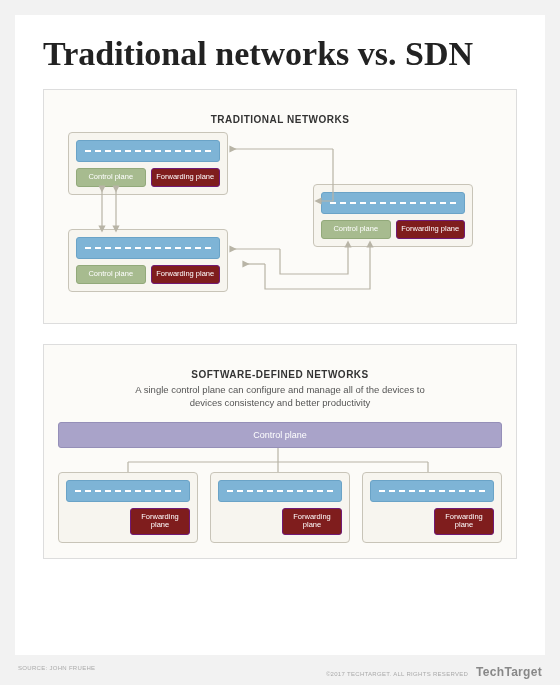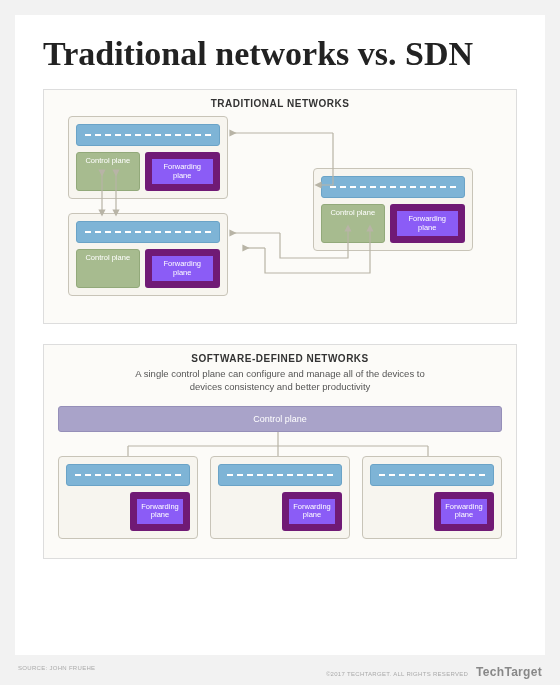--- a/index.html
+++ b/index.html
@@ -21,21 +21,21 @@
     font-size: 34px;
     font-weight: bold;
     color: #222;
     margin-bottom: 16px;
     font-family: Georgia, 'Times New Roman', serif;
   }
   .panel {
     border: 1px solid #ddd;
     background: #fcfbf8;
     margin-bottom: 20px;
-    padding: 8px 14px 16px;
+    padding: 24px 14px 16px;
     position: relative;
   }
   .panel-title {
     text-align: center;
     font-size: 10px;
     font-weight: bold;
     letter-spacing: 0.5px;
     color: #333;
     margin-bottom: 4px;
   }
@@ -81,21 +81,21 @@
   .plane {
     flex: 1;
     font-size: 7.5px;
     text-align: center;
     color: #fff;
     padding: 4px 3px;
     border-radius: 3px;
     line-height: 1.15;
   }
   .cp { background: #a7bb8f; border: 1px solid #92a97a; }
-  .fp { background: #8b5cf6; border: 7px solid #701a75; }
+  .fp { background: #7f1d1d; border: 1px solid #701a75; }
   .sdn-cp-bar {
     background: #a9a3c9;
     border: 1px solid #958fb8;
     color: #fff;
     font-size: 9px;
     text-align: center;
     padding: 7px;
     border-radius: 3px;
     margin-bottom: 24px;
     position: relative;

